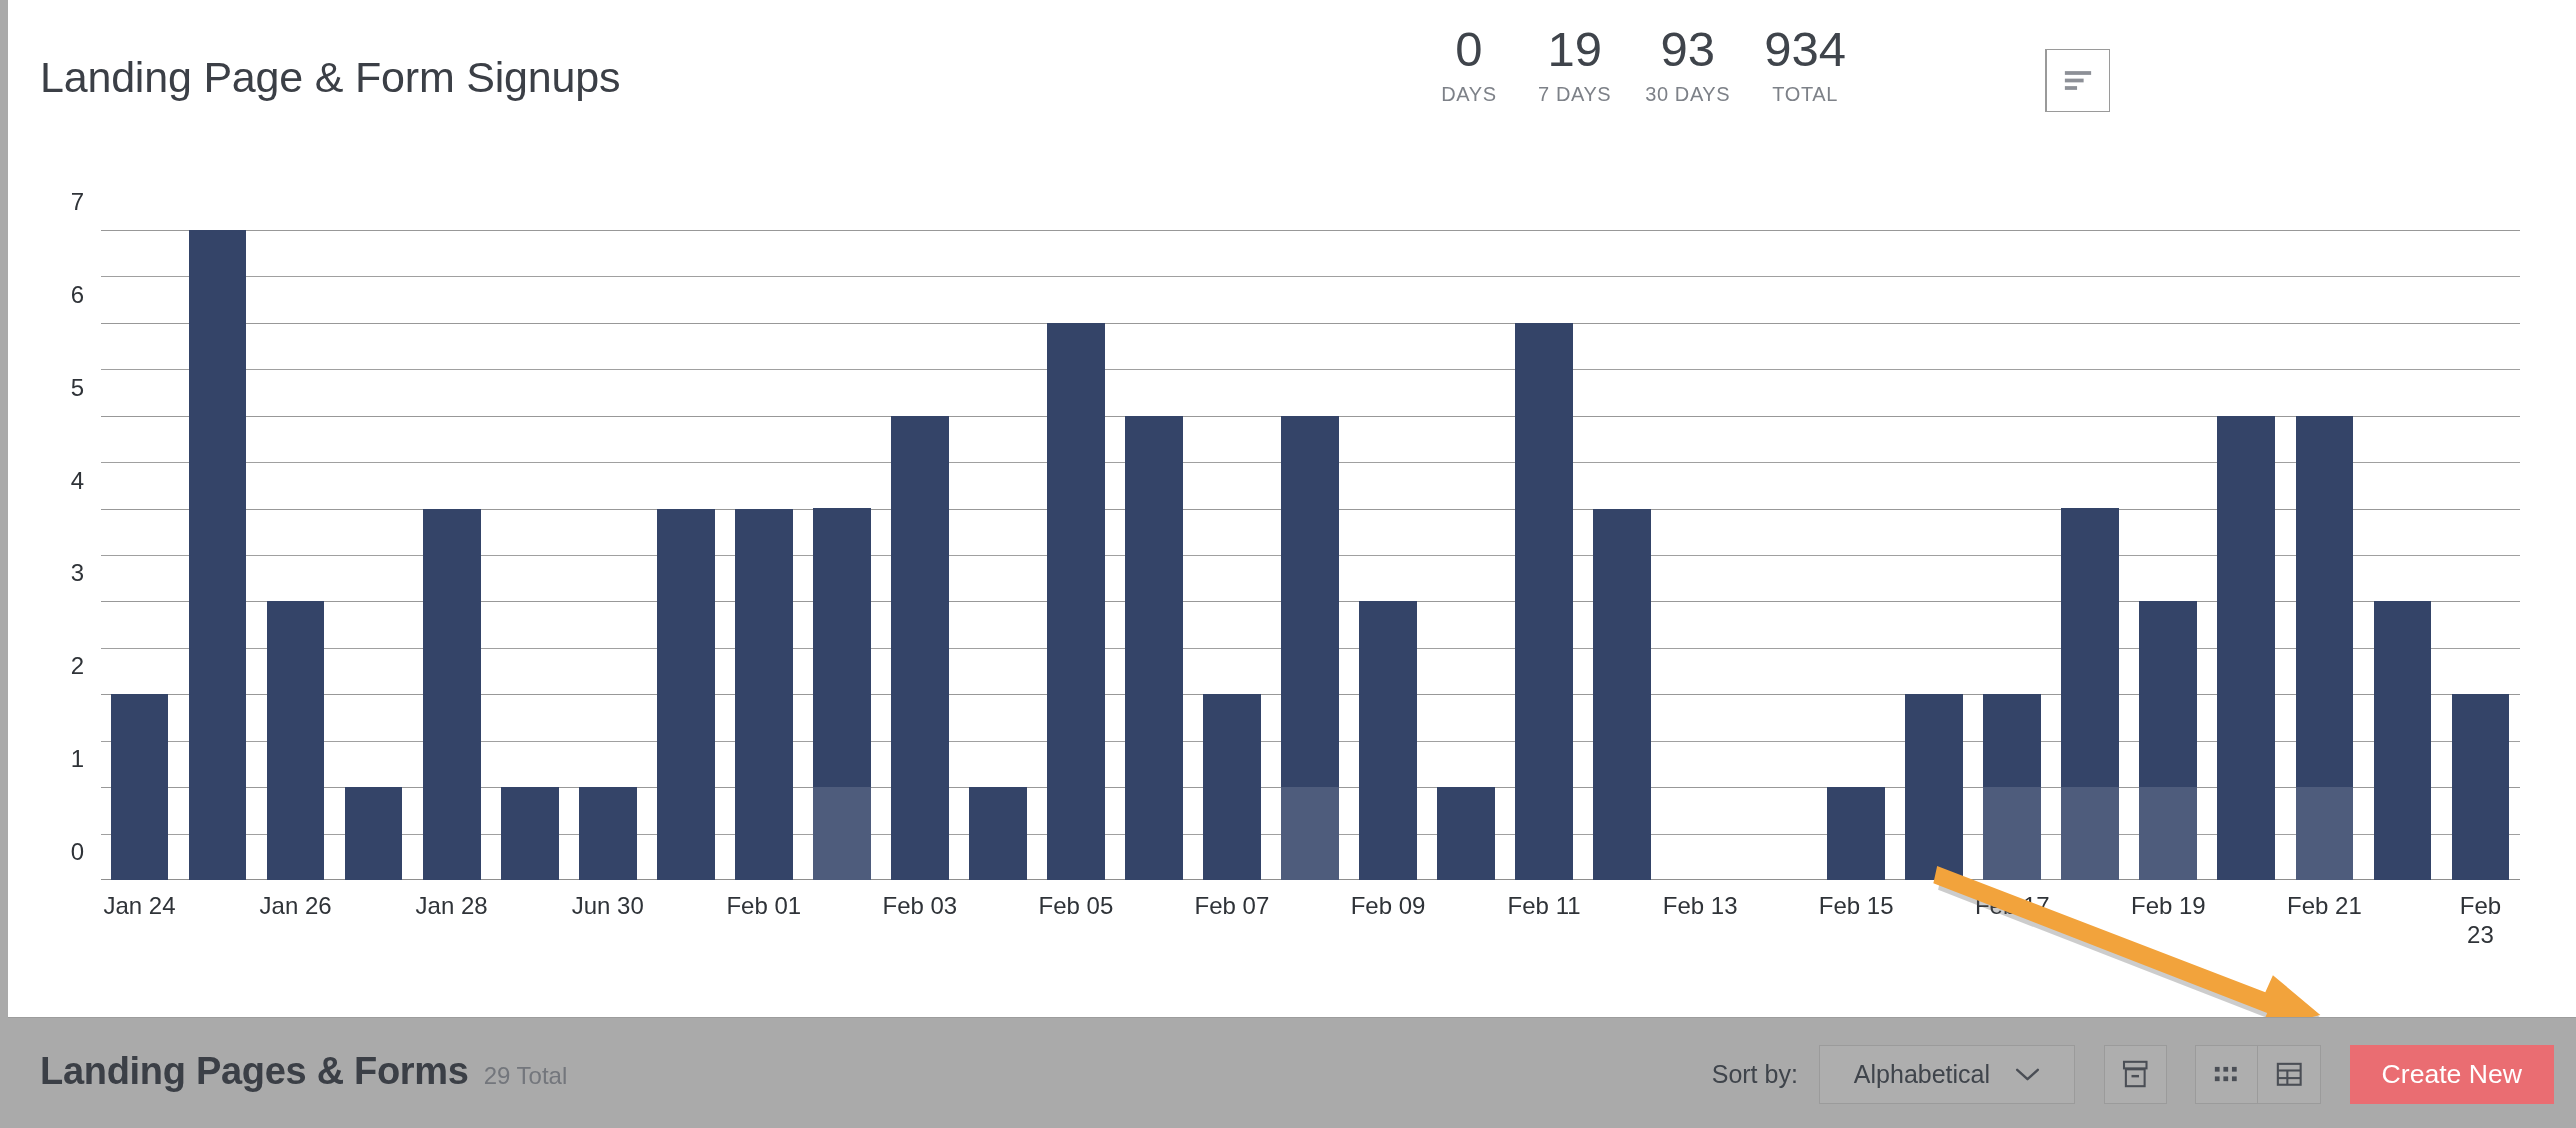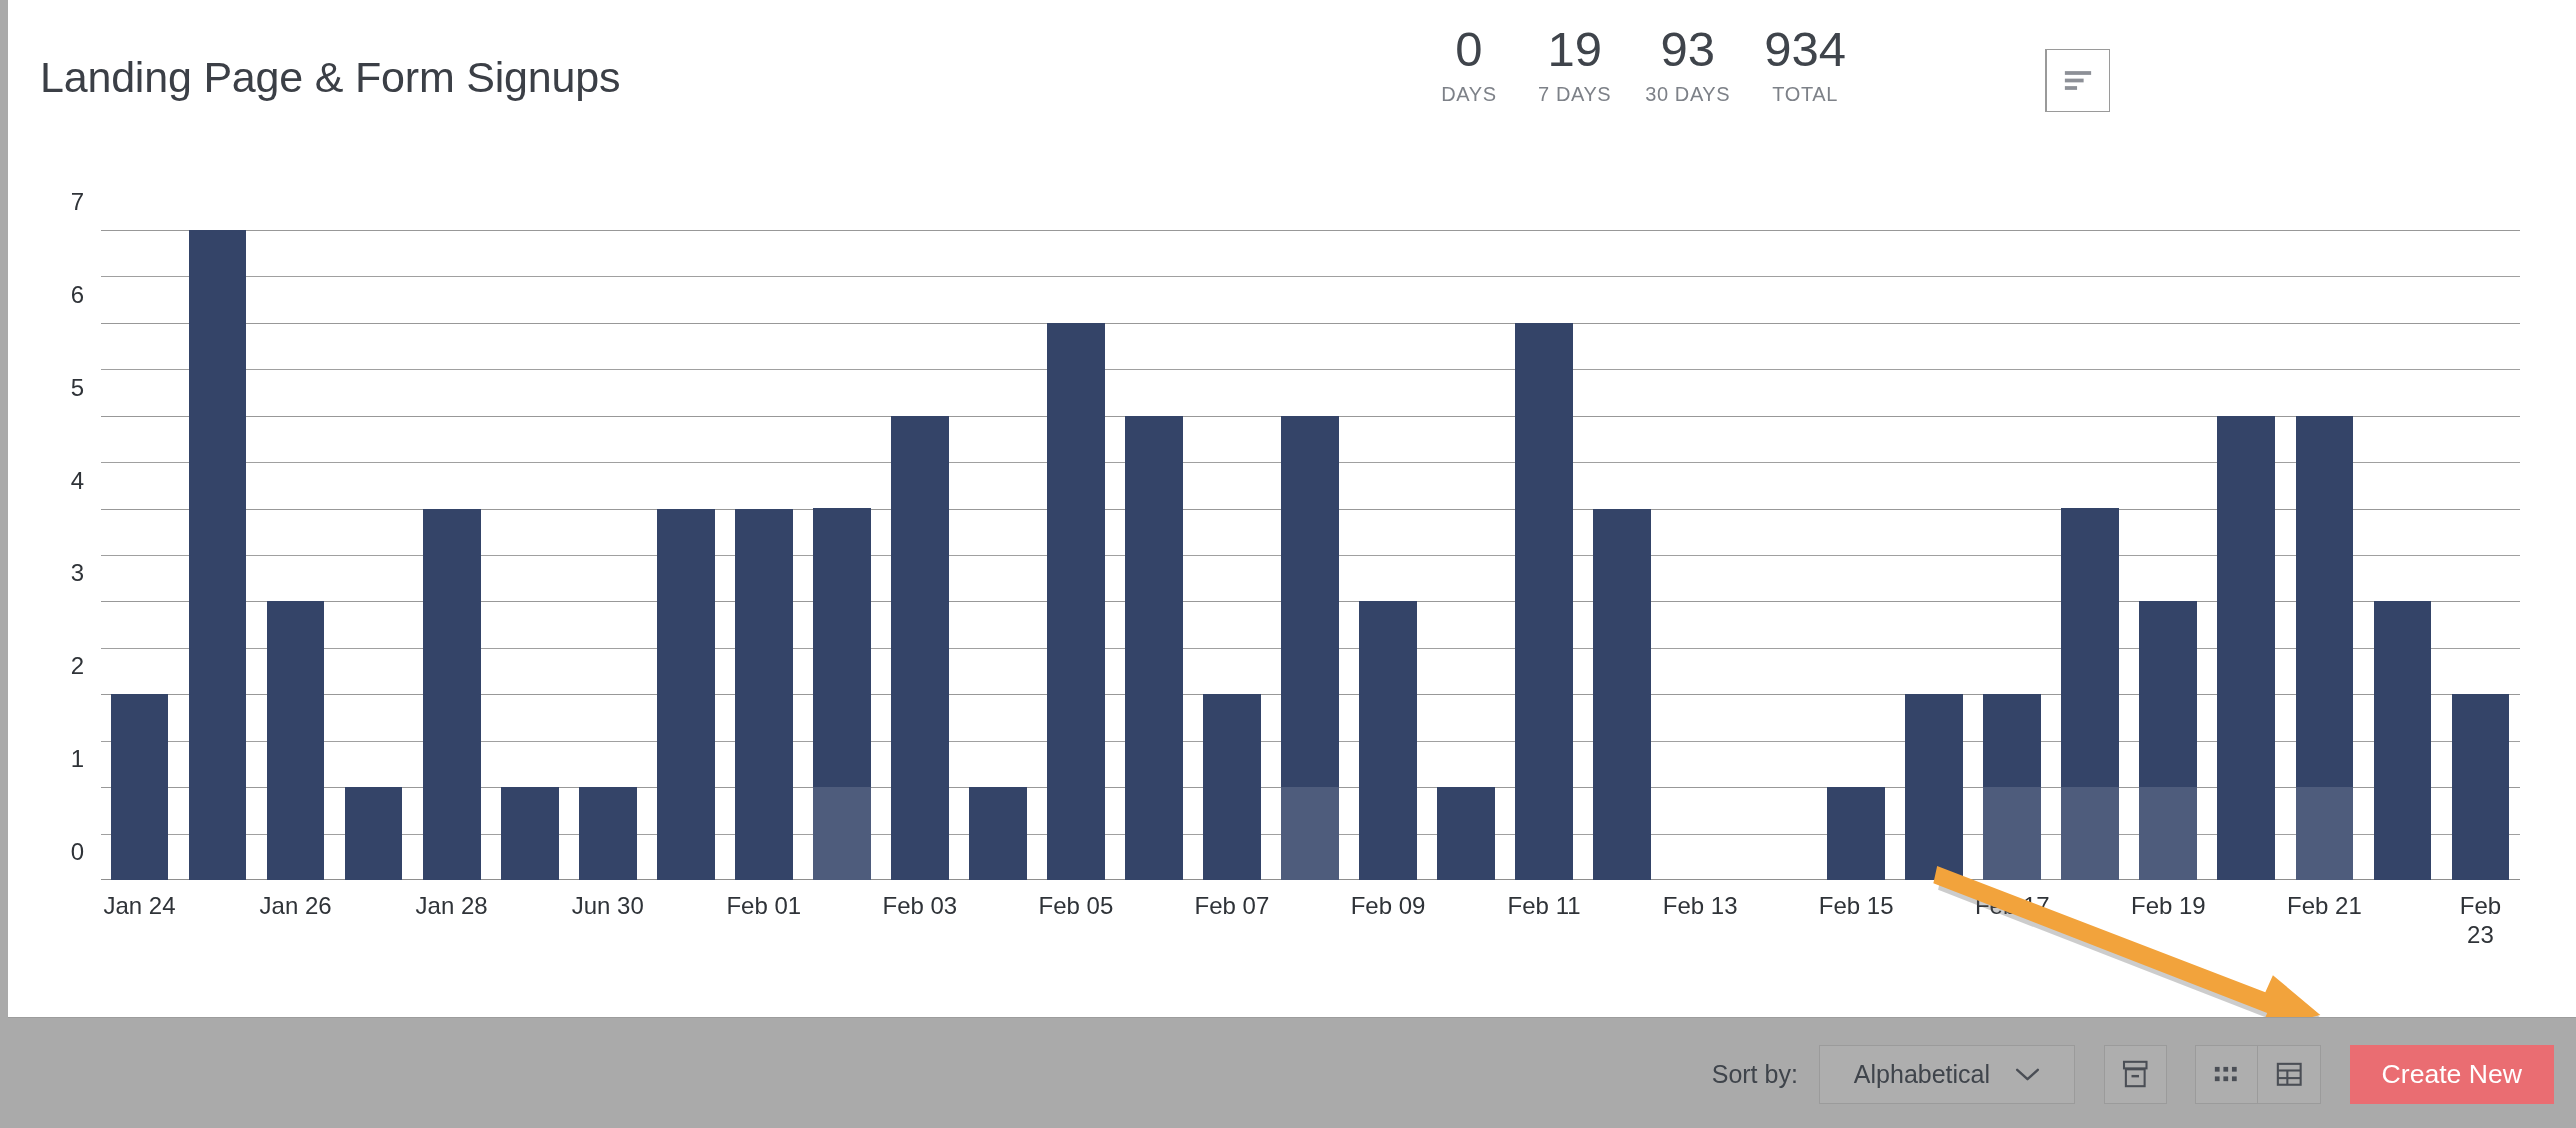--- a/index.html
+++ b/index.html
@@ -484,20 +484,24 @@
   </div>
 
   <svg class="arrow-svg" viewBox="0 0 2716 1190">
     <g transform="translate(5,7)" opacity="0.30">
       <path d="M2034,913 L2380,1046 L2388,1028 L2438,1070 L2374,1086 L2382,1068 L2030,931 Z" fill="#555555"></path>
     </g>
     <path d="M2034,913 L2380,1046 L2388,1028 L2438,1070 L2374,1086 L2382,1068 L2030,931 Z" fill="#f2a33c"></path>
   </svg>
 
   <div class="footer">
+    <div class="footer-title">
+      <span class="footer-title-main">Landing Pages &amp; Forms</span>
+      <span class="footer-title-count">29 Total</span>
+    </div>
 
     <div class="footer-controls">
       <span class="sortby-label">Sort by:</span>
 
       <div class="sort-select">
         <span>Alphabetical</span>
         <svg width="25" height="15" viewBox="0 0 26 16">
           <path d="M2 3 L13 13 L24 3" fill="none" stroke="#4a4e55" stroke-width="2.6" stroke-linecap="round" stroke-linejoin="round"></path>
         </svg>
       </div>

